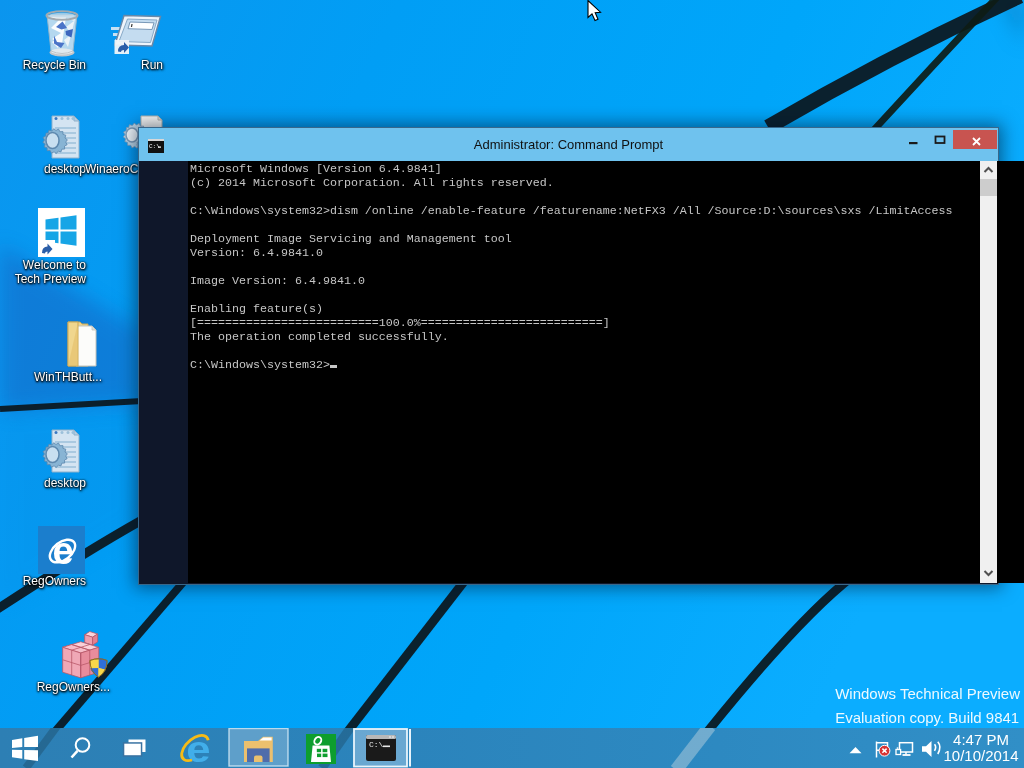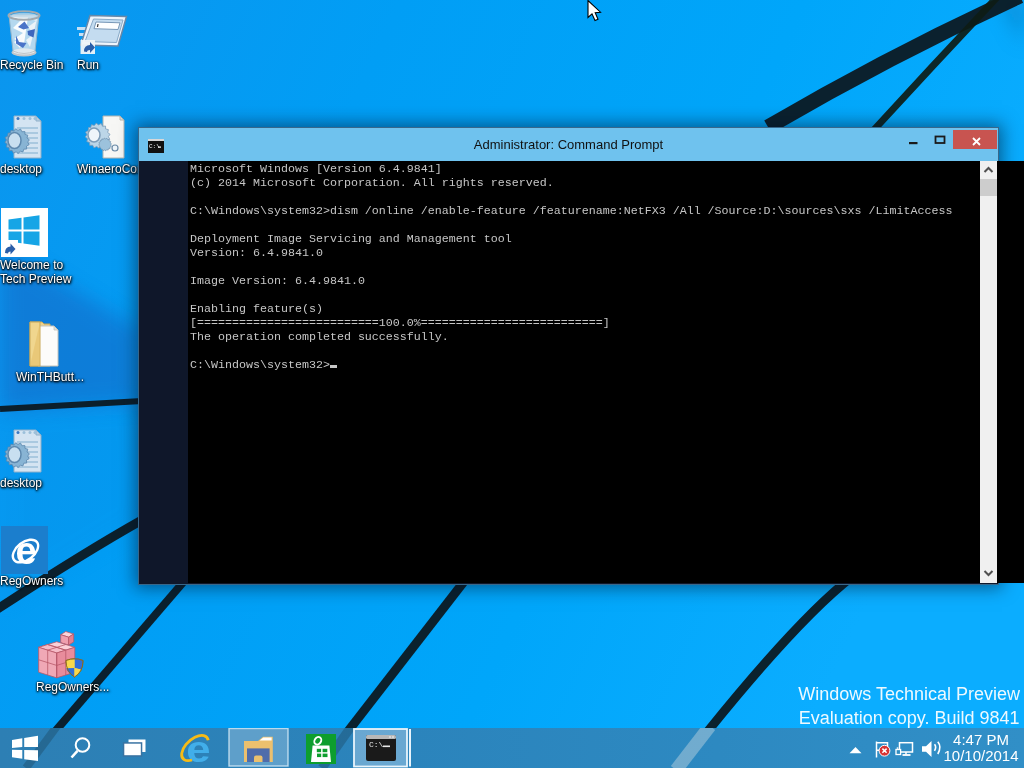--- a/index.html
+++ b/index.html
@@ -1,39 +1,39 @@
 <!DOCTYPE html>
 <html><head>
 <meta charset="utf-8">
 <style>
   html,body{margin:0;padding:0;width:1024px;height:768px;overflow:hidden;background:#0098f0;
     font-family:"Liberation Sans",sans-serif;}
   #desk{position:absolute;left:0;top:0;width:1024px;height:768px;}
   .abs{position:absolute;}
-  .icon{position:absolute;width:78px;text-align:left;}
+  .icon{position:absolute;width:78px;text-align:right;margin-left:8px;}
   .icon .lbl{display:block;margin-top:-4px;font-size:12px;line-height:14px;color:#fff;
     text-shadow:0 1px 2px #000,1px 1px 3px #000,0 0 2px #000;}
   
   #win{position:absolute;left:139px;top:128px;width:859px;height:456px;
     background:#0f172a;box-shadow:0 0 0 1px #38678a,0 0 16px 4px rgba(0,16,36,0.5);}
   #titlebar{position:absolute;left:0;top:0;width:100%;height:33px;background:#6fc2ee;}
   #title{position:absolute;left:0;top:9px;width:100%;text-align:center;font-size:13px;color:#101010;}
   #console{position:absolute;left:2px;top:33px;width:840px;height:422px;background:#000;overflow:hidden;margin-left:47px;}
   #contxt{position:absolute;left:2px;top:1px;margin:0;font-family:"Liberation Mono",monospace;
     font-size:11.67px;line-height:14px;color:#c6c6c6;white-space:pre;}
   #sbar{position:absolute;right:1px;top:33px;width:17px;height:422px;background:#f0f0f0;}
   .cur{display:inline-block;width:7px;height:3px;background:#c6c6c6;margin-bottom:0px;}
   #closebtn{position:absolute;right:1px;top:2px;width:44px;height:19px;background:#c85450;}
   
   #taskbar{position:absolute;left:0;top:728px;width:1024px;height:40px;
     background:linear-gradient(90deg,#2d7fb4 0%,#2b84bc 40%,#2d89c1 70%,#318fc7 100%);}
   #clock{position:absolute;right:4px;top:4px;width:78px;text-align:center;color:#fff;font-size:15px;line-height:16px;}
   
-  #wm{position:absolute;right:4px;top:682px;text-align:center;color:rgba(255,255,255,.93);
-    font-size:18px;line-height:24px;}
+  #wm{position:absolute;right:4px;top:682px;text-align:left;color:rgba(255,255,255,.93);
+    font-size:15px;line-height:24px;}
 </style>
 </head>
 <body>
 <svg id="desk" viewBox="0 0 1024 768" preserveAspectRatio="none">
   <defs>
     <linearGradient id="bg" x1="0" y1="0" x2="1" y2="0.35">
       <stop offset="0" stop-color="#0b95ee"></stop>
       <stop offset="0.35" stop-color="#019ef5"></stop>
       <stop offset="0.7" stop-color="#00a6fa"></stop>
       <stop offset="1" stop-color="#0badff"></stop>
@@ -198,21 +198,21 @@
   <svg width="49" height="50" viewBox="0 0 49 50">
     <rect x="1" y="2" width="47" height="48" fill="#1b7ecd"></rect>
     <g fill="#fff">
       <text x="26" y="40" font-size="38" font-weight="bold" fill="#fff" text-anchor="middle" font-family="Liberation Sans,sans-serif">e</text>
       <ellipse cx="25.5" cy="27" rx="14.5" ry="8.8" fill="none" stroke="#fff" stroke-width="2.4" transform="rotate(-38 25.5 27)"></ellipse>
     </g>
   </svg>
   <span class="lbl">RegOwners</span>
 </div>
 
-<div class="icon" style="left:16px;top:630px;padding-left:20px;">
+<div class="icon" style="left:4px;top:630px;padding-left:20px;">
   <svg width="50" height="50" viewBox="0 0 50 50">
     <g stroke="#b85868" stroke-width="0.7" stroke-linejoin="round" transform="translate(-3,-3) scale(1.13)">
 
       <polygon points="29,4 36,6.2 31.5,9 24.5,6.8" fill="#fbd4da"></polygon>
       <polygon points="24.5,6.8 31.5,9 31.5,16 24.5,13.8" fill="#ef9fae"></polygon>
       <polygon points="31.5,9 36,6.2 36,13.2 31.5,16" fill="#e4808f"></polygon>
 
       <polygon points="5,18 21,13 37,18 21,23" fill="#fbd0d8"></polygon>
       <polygon points="13,15.5 29,20.5 21,23 5,18" fill="#f6bcc8"></polygon>
       <polygon points="5,18 21,23 21,45 5,40" fill="#f0a8b6"></polygon>

